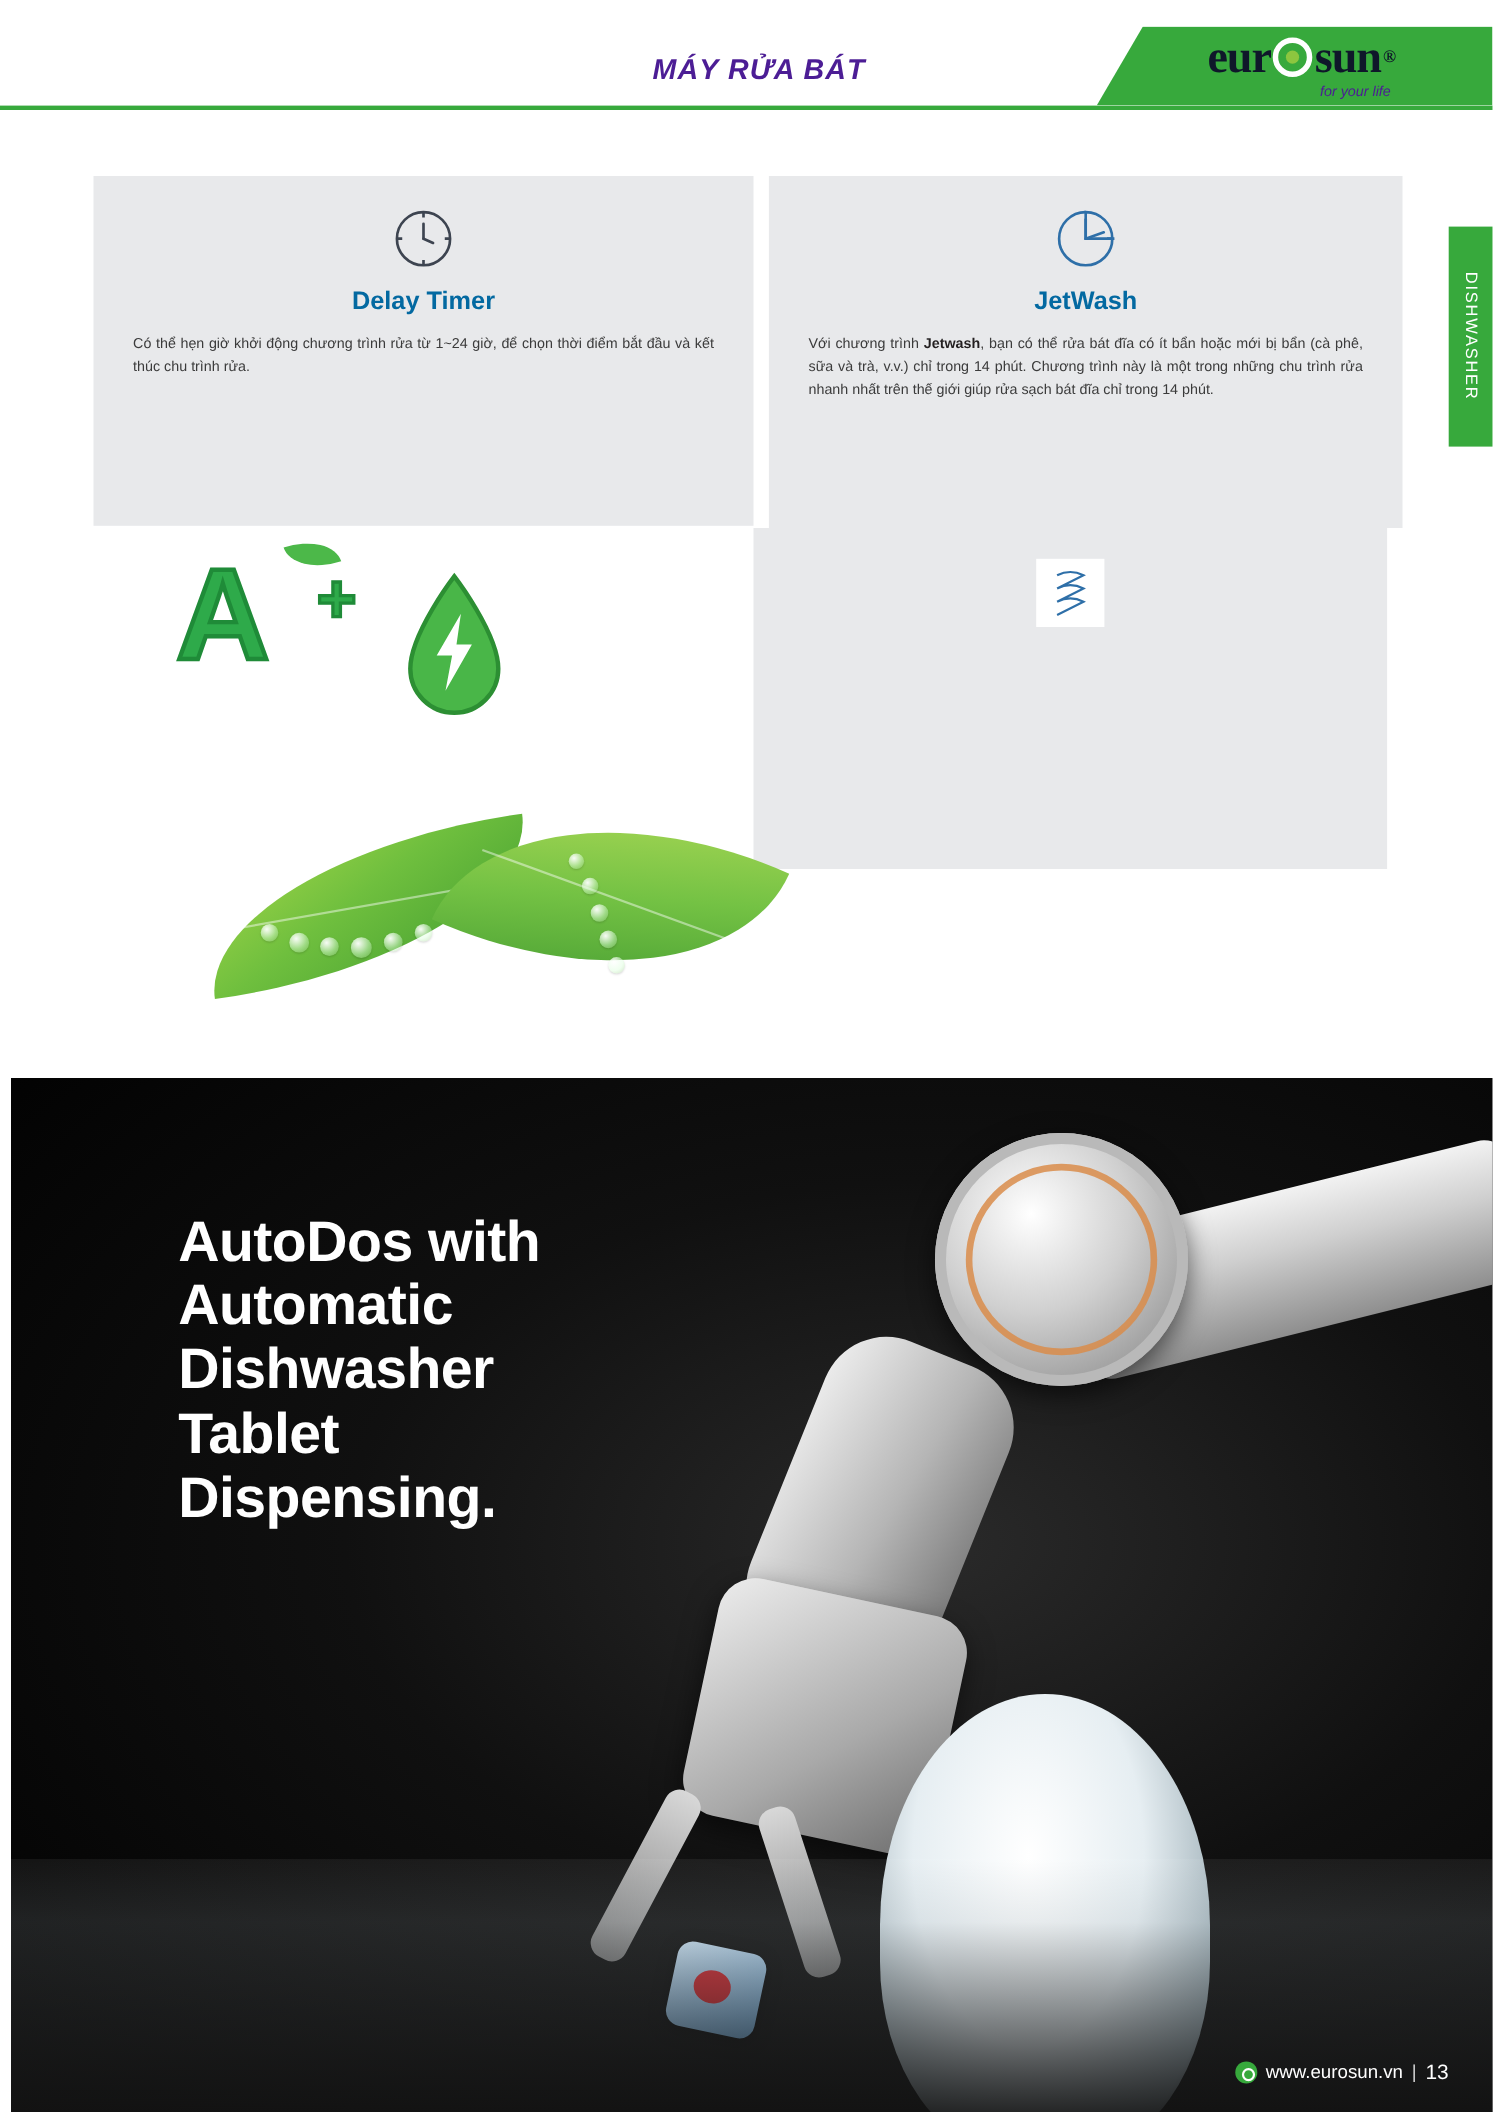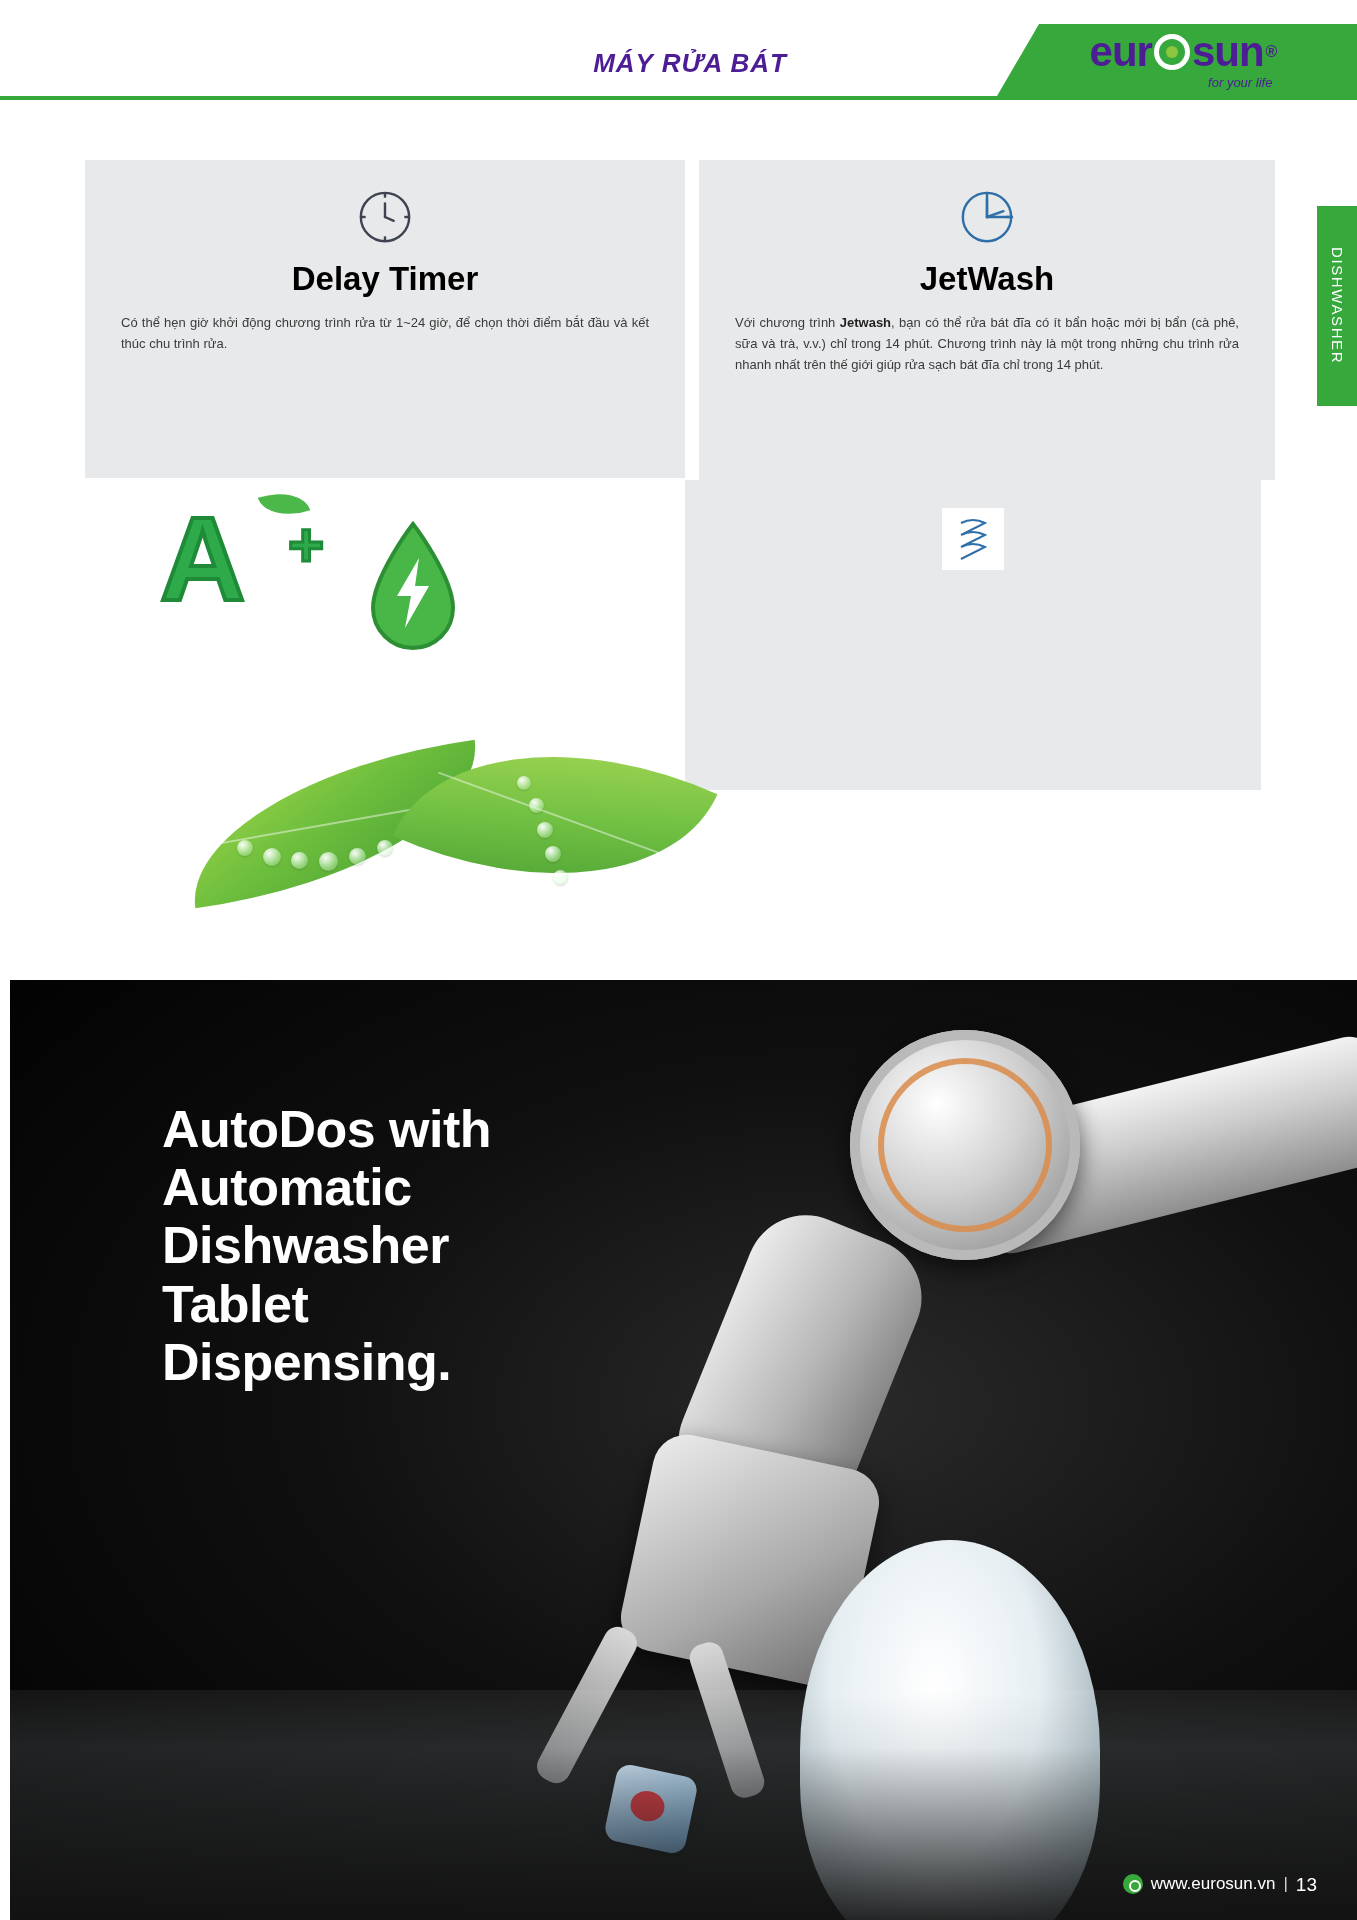--- a/index.html
+++ b/index.html
@@ -57,25 +57,26 @@
   .brand-logo {
     display: flex;
     flex-direction: column;
     align-items: center;
     transform: translateX(6px);
   }
   .brand-wordmark {
     position: relative;
     display: flex;
     align-items: center;
-    color: #4c1d95;
+    color: #0f172a;
     font-size: 42px;
     font-weight: bold;
     letter-spacing: -1px;
     line-height: 1;
+    font-family: Liberation Serif, serif;
   }
   .brand-o {
     display: inline-block;
     width: 36px; height: 36px;
     border-radius: 50%;
     border: 5px solid #ffffff;
     margin: 0 2px;
     position: relative;
   }
   .brand-o::after {
@@ -131,23 +132,23 @@
   #card-heater  { left: 685px; top: 480px; width: 576px; height: 310px; }
 
   .card-icon {
     width: 100%;
     display: flex;
     justify-content: center;
     margin-top: 28px;
   }
   .card-title {
     text-align: center;
-    font-size: 33px;
-    font-weight: bold;
-    color: #000000;
+    font-size: 23px;
+    font-weight: bold;
+    color: #0369a1;
     margin-top: 14px;
   }
   .card-body {
     font-size: 13px;
     line-height: 1.62;
     color: #3b3b3b;
     text-align: justify;
     margin: 14px 36px 0 36px;
   }
   .card-body b { font-weight: bold; color: #231f20; }

